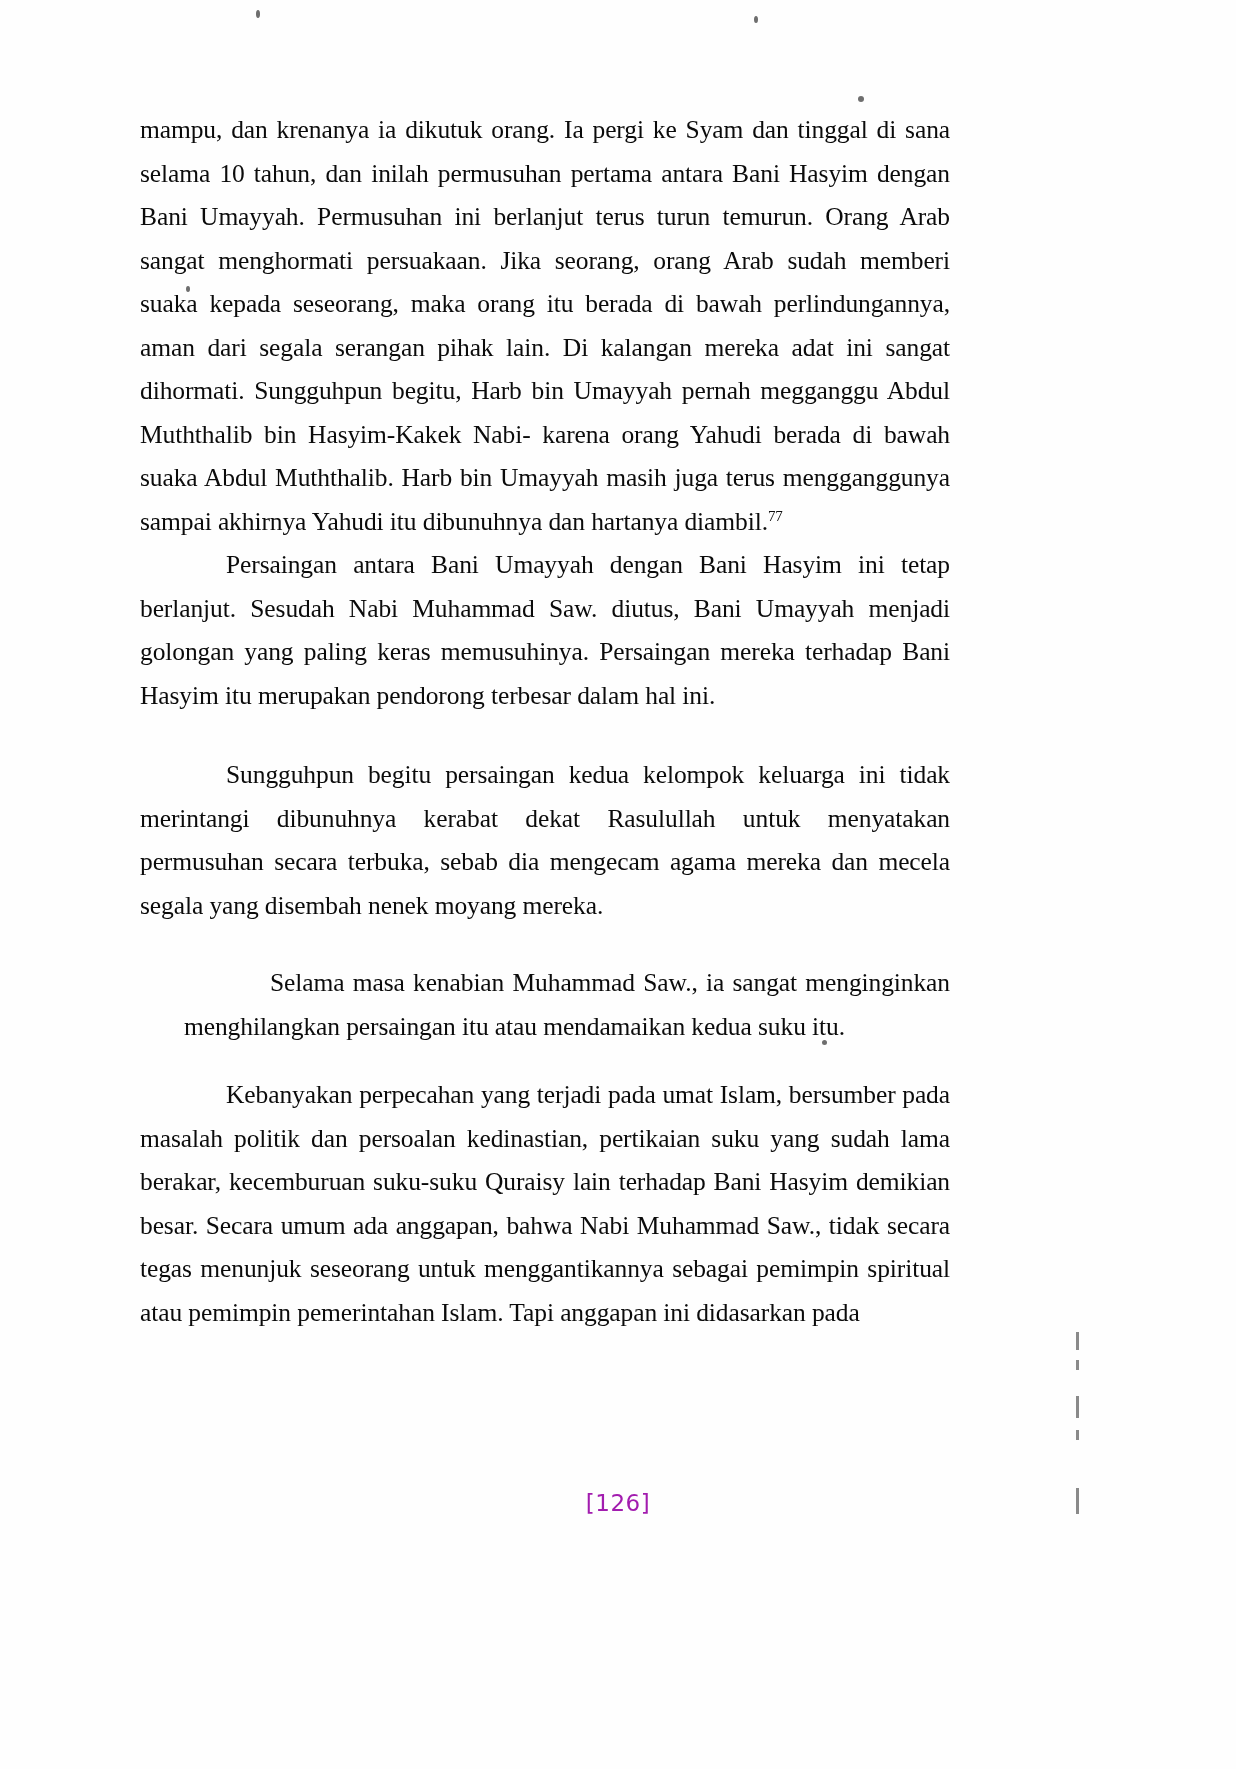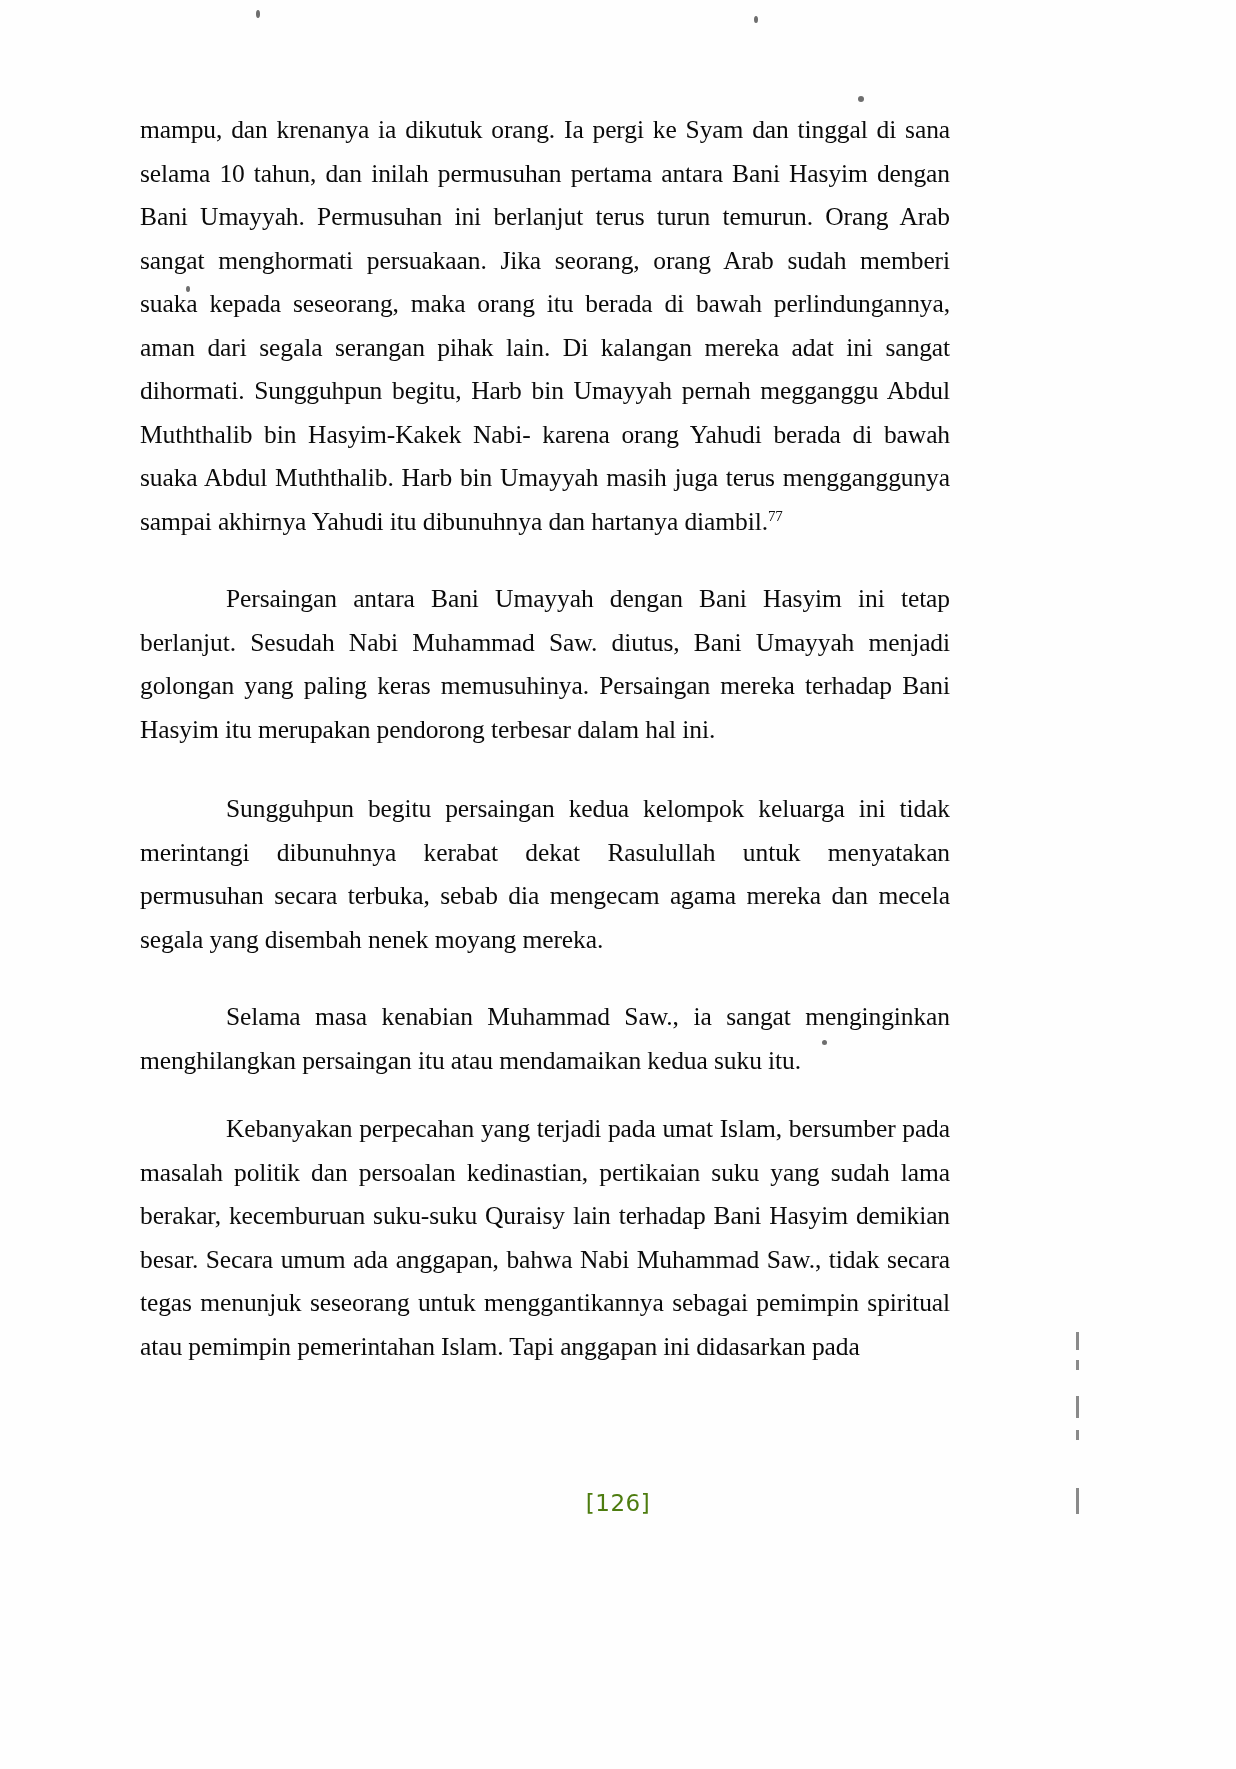--- a/index.html
+++ b/index.html
@@ -45,23 +45,23 @@
     text-justify: inter-word;
     font-size: 25.5px;
     line-height: 43.5px;
     letter-spacing: -0.1px;
     color: #0b0b0b;
     text-indent: 0;
   }
   p.body-par.indented {
     text-indent: 86px;
   }
-  p.gap-2  { margin-top: 34px; }
+  p.gap-2  { }
   p.gap-3  { margin-top: 36px; }
-  p.gap-4  { margin-top: 34px; }
+  p.gap-4  { margin-top: 34px; margin-left: 44px; }
   p.gap-5  { margin-top: 25px; }
 
   .fn-ref {
     font-size: 15px;
     vertical-align: super;
     line-height: 0;
   }
 
   
   .footnote-zone {
@@ -97,21 +97,21 @@
 
   
   .page-number {
     position: absolute;
     left: 0;
     top: 1490px;
     width: 1236px;
     text-align: center;
     font-family: "DejaVu Sans", "Liberation Sans", sans-serif;
     font-size: 23px;
-    color: #4d7c0f;
+    color: #a21caf;
     letter-spacing: 0.5px;
   }
 </style>
 </head>
 <body>
 
 <div class="page">
 
   <div class="speck" style="left:256px; top:10px; width:4px; height:8px;"></div>
   <div class="speck" style="left:754px; top:16px; width:4px; height:7px;"></div>

